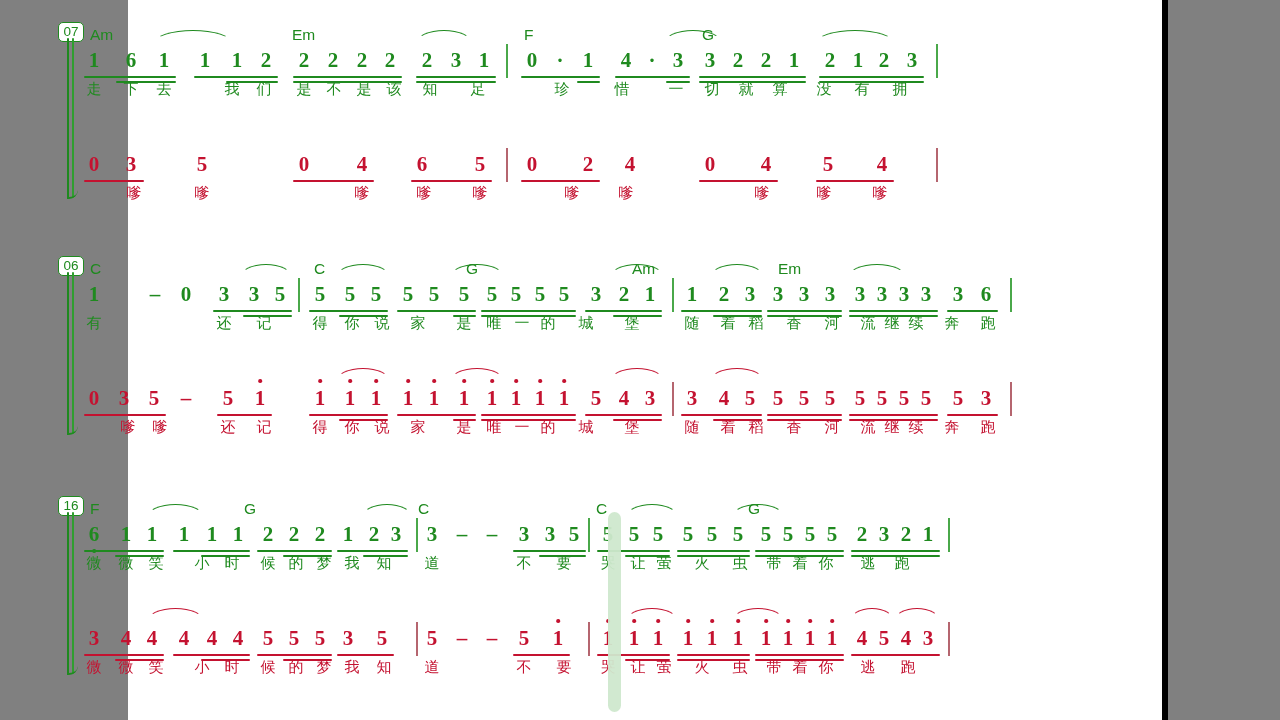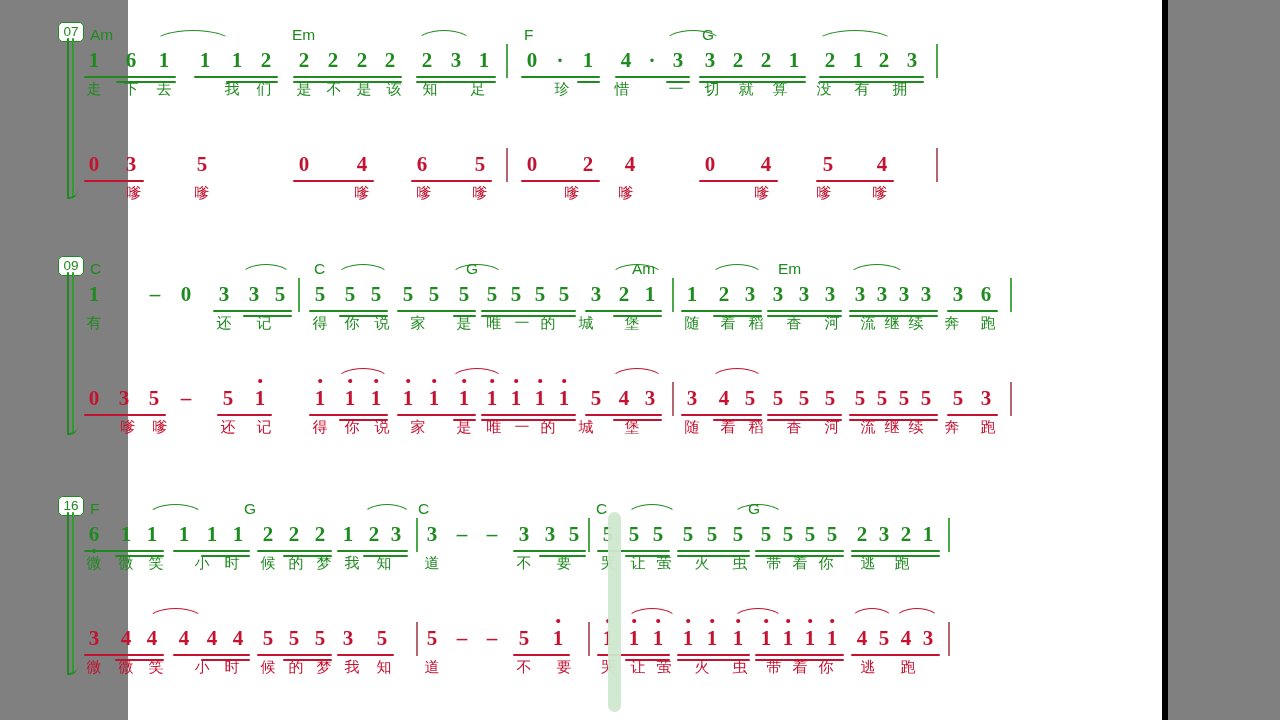--- a/index.html
+++ b/index.html
@@ -259,21 +259,21 @@
             <div class="beam r" style="left: 816px; top: 36px; width: 78px;"></div>
             <div class="barline rr" style="left: 506px; top: 4px; height: 34px;"></div>
             <div class="barline rr" style="left: 936px; top: 4px; height: 34px;"></div>
           </div>
       </div>
     </div>
   </div>
 
   <div class="system" style="top:256px;height:212px">
     <div class="sys-inner">
-      <div class="meas-badge">09</div>
+      <div class="meas-badge">06</div>
       <div class="brace" style="top:16px;height:162px">
         <div class="b1"></div>
           <div class="b2"></div>
           <div class="hook"></div>
       </div>
       <div class="voice" style="top:0;height:110px">
         <div class="voice-inner" id="s2m">
             <div class="chord" style="left: 90px; top: 4px;">C</div>
             <div class="chord" style="left: 314px; top: 4px;">C</div>
             <div class="chord" style="left: 466px; top: 4px;">G</div>

